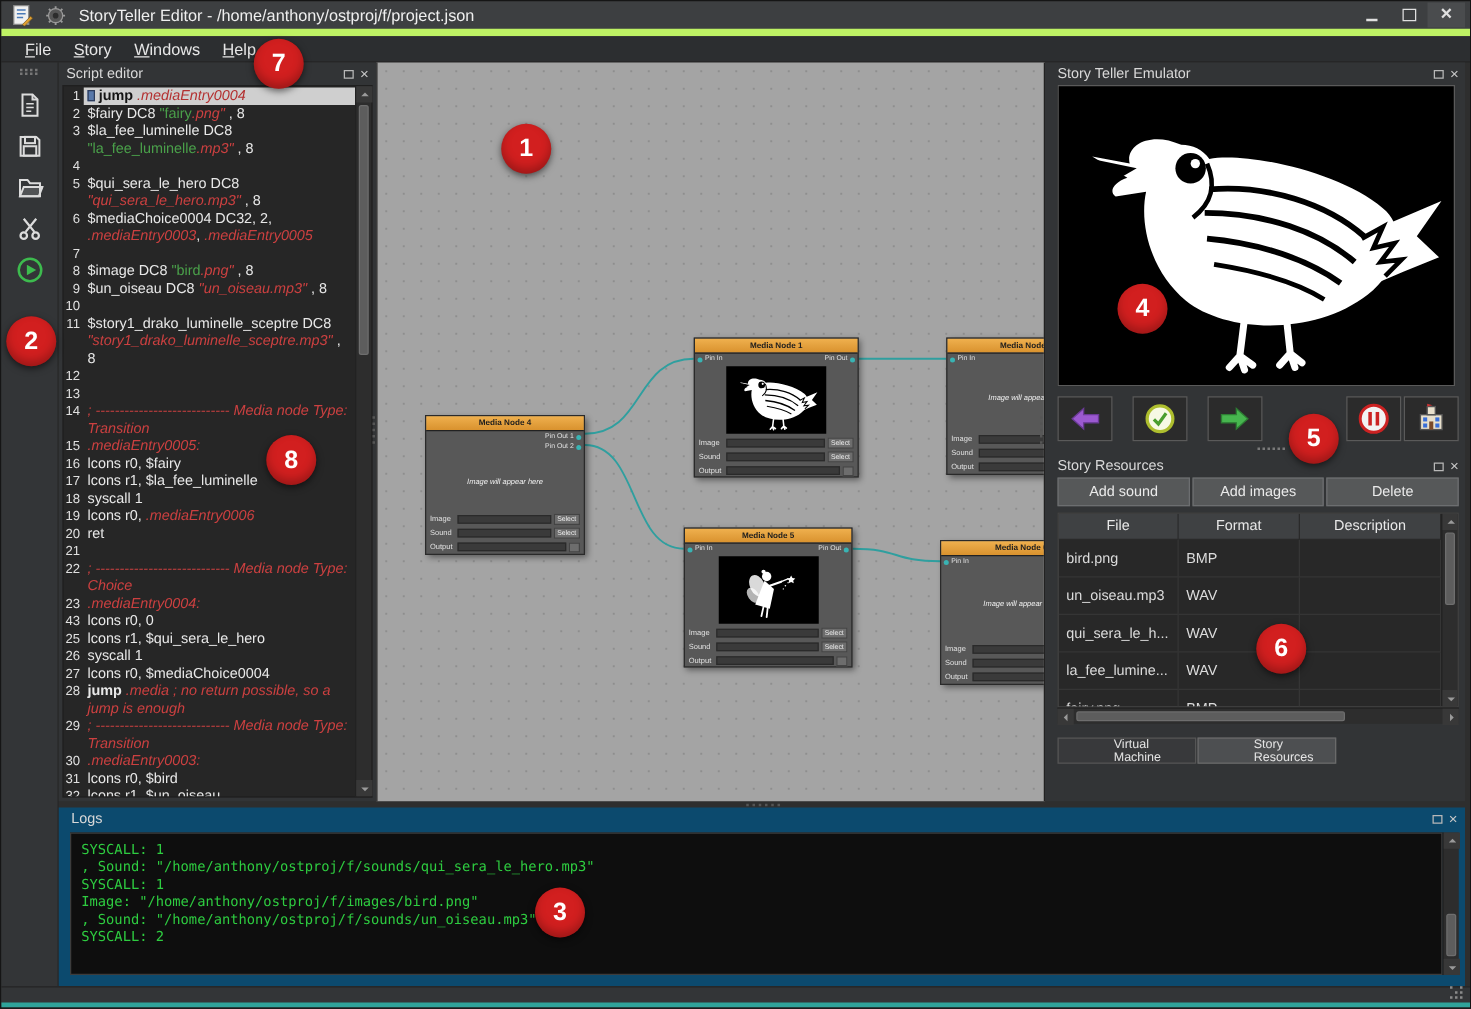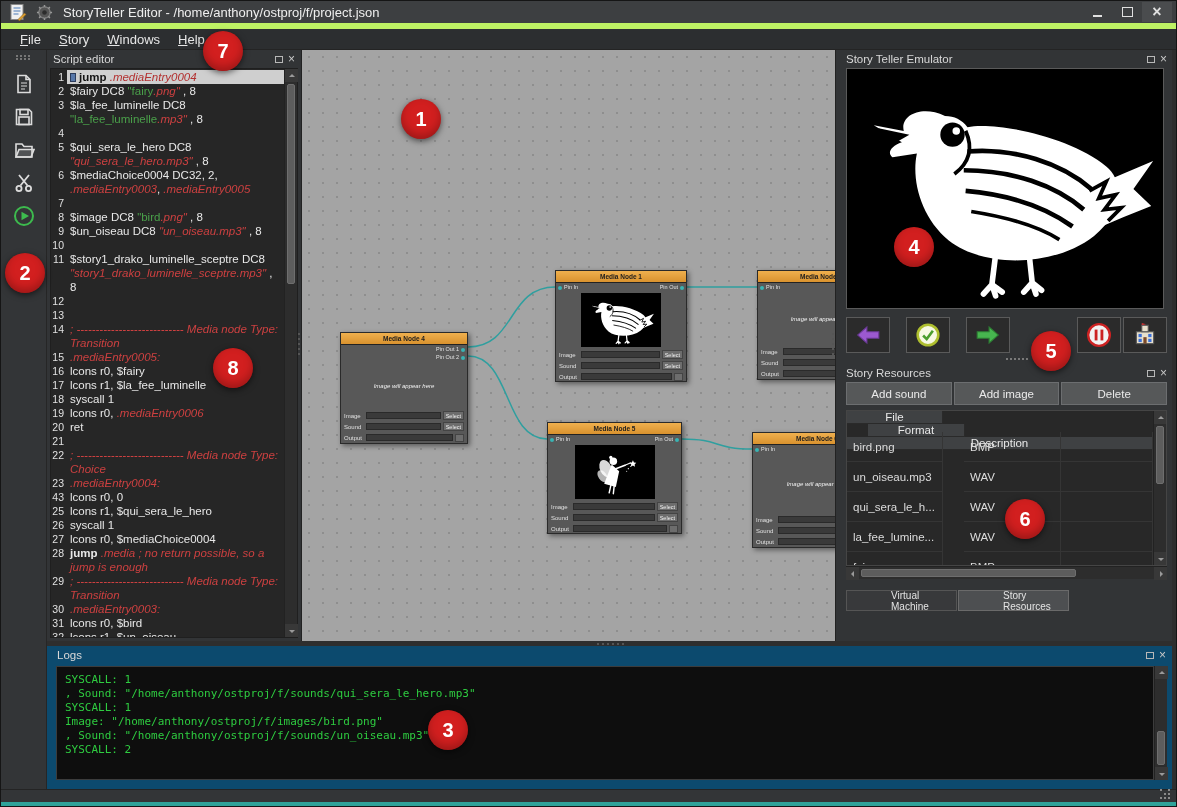--- a/index.html
+++ b/index.html
@@ -93,24 +93,24 @@
   .nav-btn + .nav-btn { margin-left:16px; }
   .nav-btn.tight { margin-left:2px; }
   .nav-btn svg { width:26px; height:26px; }
   .nav-spacer { flex:1; }
   .dots-h { height:10px; display:flex; align-items:center; justify-content:center; }
   .dots-h::before { content:""; width:2px; height:2px; background:#7a7a7a; box-shadow:4px 0 #7a7a7a, 8px 0 #7a7a7a, 12px 0 #7a7a7a, 16px 0 #7a7a7a, 20px 0 #7a7a7a; }
   .res-buttons { display:flex; gap:2px; height:23px; }
   .res-btn { flex:1; background:#565859; border:1px solid #6c6e70; color:#eaeaea; font-size:11.5px; font-family:"Liberation Sans",sans-serif; }
   .res-table { margin-top:5px; height:156px; border:1px solid #454545; display:flex; background:#282828; overflow:hidden; }
   .res-grid { flex:1; overflow:hidden; }
-  .res-head { display:flex; height:21px;flex-direction:column; }
+  .res-head { display:flex; height:21px; }
   .res-head .th { background:#3f4143; border-right:1px solid #2a2a2a; border-bottom:1px solid #2a2a2a; color:#e8e8e8; font-size:11.5px; display:flex; align-items:center; justify-content:center; }
   .th:nth-child(1), .tr .td:nth-child(1) { width:96px; flex:none; }
-  .th:nth-child(2), .tr .td:nth-child(2) { width:97px; flex:none;margin-left:21px; }
+  .th:nth-child(2), .tr .td:nth-child(2) { width:97px; flex:none; }
   .th:nth-child(3), .tr .td:nth-child(3) { flex:1; }
   .tr { display:flex; height:30px; }
   .tr .td { border-right:1px solid #353535; border-bottom:1px solid #353535; color:#dcdcdc; font-size:11.5px; display:flex; align-items:center; padding-left:6px; overflow:hidden; white-space:nowrap; }
   .bottom-tabs { margin-top:11px; display:flex; gap:1px; }
   .tab { width:111px; height:21px; background:#38393b; border:1px solid #555; color:#e4e4e4; font-size:10px; display:flex; align-items:center; justify-content:center;padding-left:44px; }
   .tab.active { background:#4d4f51; border-color:#6a6a6a; }
 
   
   .logs-dock { position:absolute; left:46px; top:645px; width:1125px; height:143px; background:#0c4a6e; }
   .logs-body { position:absolute; left:9px; right:5px; top:20px; bottom:9px; display:flex; }
@@ -607,21 +607,21 @@
     <div class="dots-h" style="position:static;width:auto;"></div>
     <div class="dock-header" style="padding:0;">
       <span class="dock-title">Story Resources</span>
       <span class="dock-icons">
         <span class="float-ic"></span>
         <span class="close-ic"></span>
       </span>
     </div>
     <div class="res-buttons">
         <button class="res-btn">Add sound</button>
-        <button class="res-btn">Add image</button>
+        <button class="res-btn">Add images</button>
         <button class="res-btn">Delete</button>
       </div>
     <div class="res-table">
       <div class="res-grid">
         <div class="res-head">
             <div class="th">File</div>
             <div class="th">Format</div>
             <div class="th">Description</div>
           </div>
         <div>

